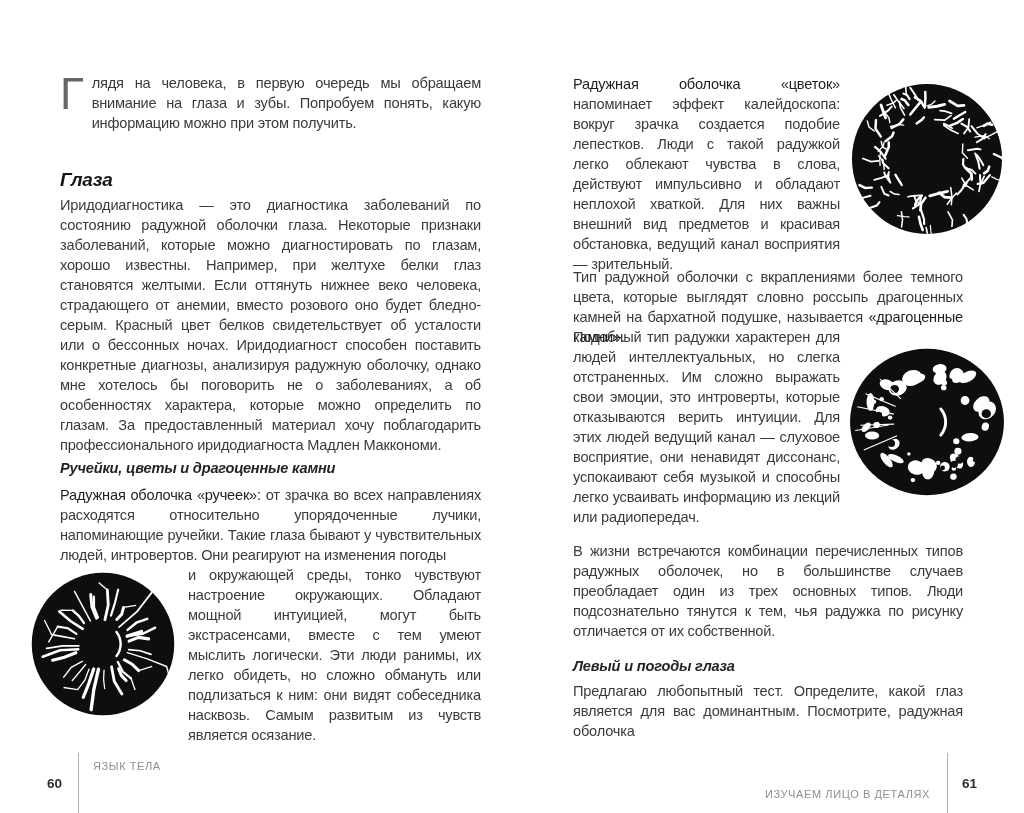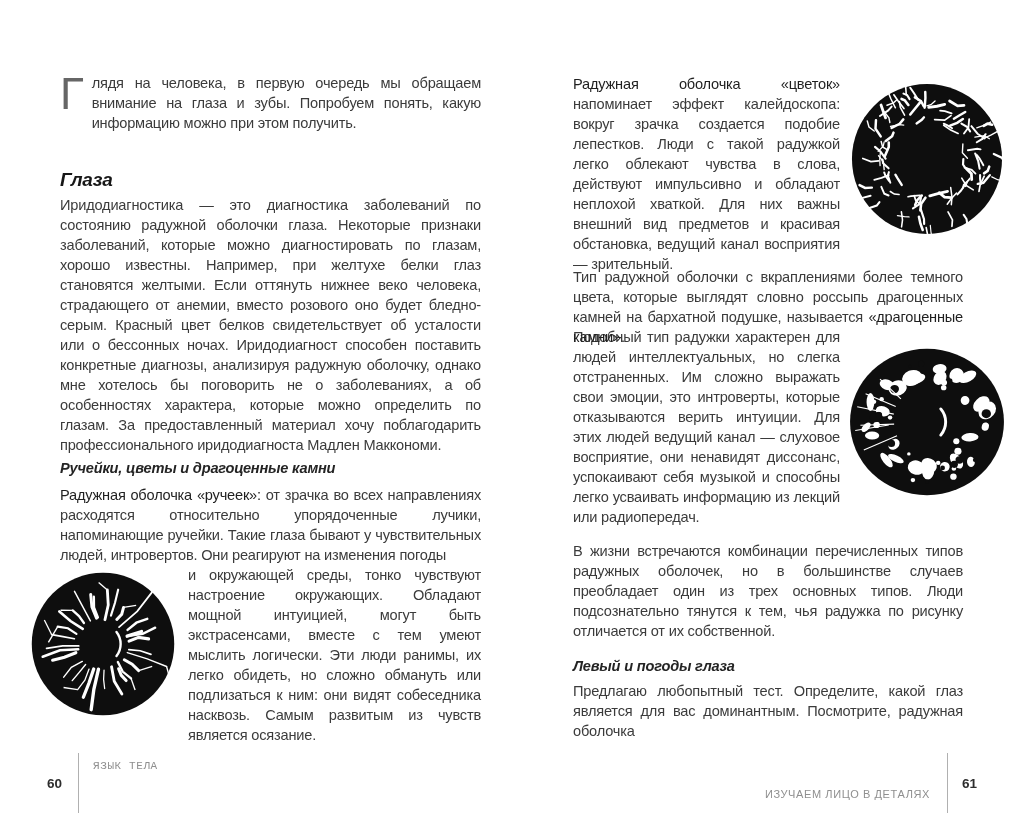--- a/index.html
+++ b/index.html
@@ -64,21 +64,21 @@
   .rp-paraB1  {left:573px; top:267px; width:390px;}
   .rp-paraB2  {left:573px; top:327px; width:267px;}
   .fig-gems   {left:846px; top:345px; width:162px; height:154px;}
   .rp-paraC   {left:573px; top:541px; width:390px;}
   .rp-subhead {left:573px; top:658px;}
   .rp-paraD   {left:573px; top:681px; width:390px;}
 
   
   .pn-left     {left:47px;  top:757px;}
   .rule-left   {left:78px;}
-  .flabel-left {left:93px;  top:760px;font-family:Liberation Mono, monospace;}
+  .flabel-left {left:93px;  top:760px;}
   .flabel-right{right:94px; top:760px;margin-top:28px;}
   .rule-right  {left:947px;}
   .pn-right    {left:962px; top:757px;}
 </style>
 </head>
 <body>
 
 <div class="page">
 
   <div class="t lp-intro">

